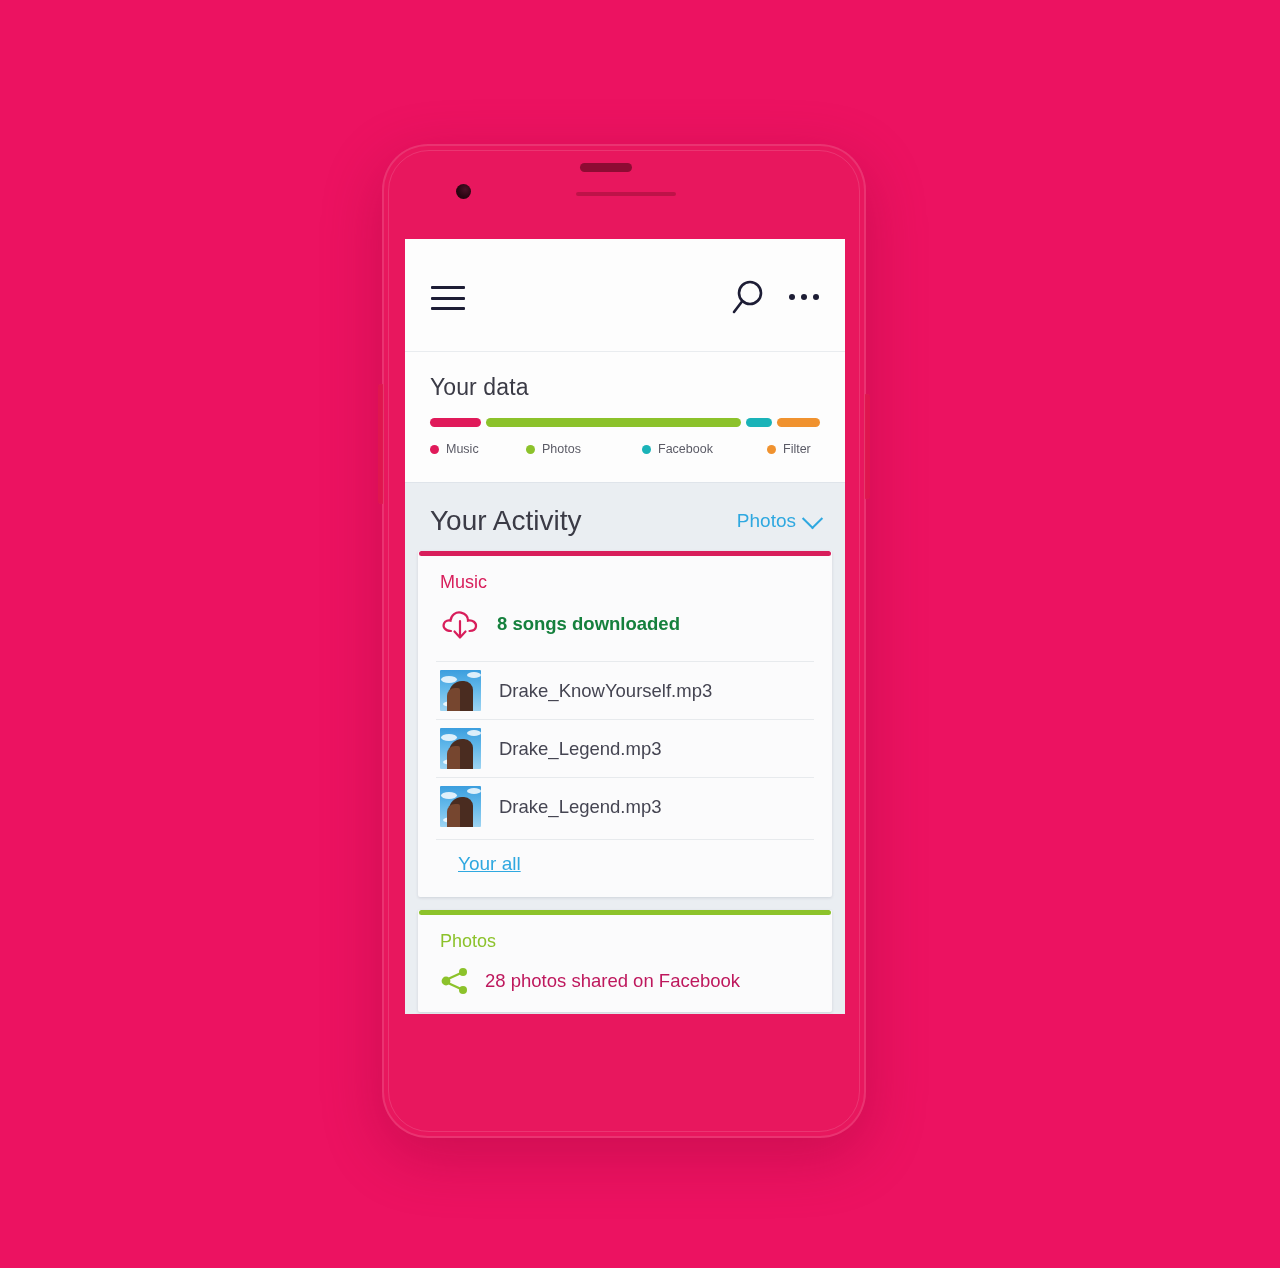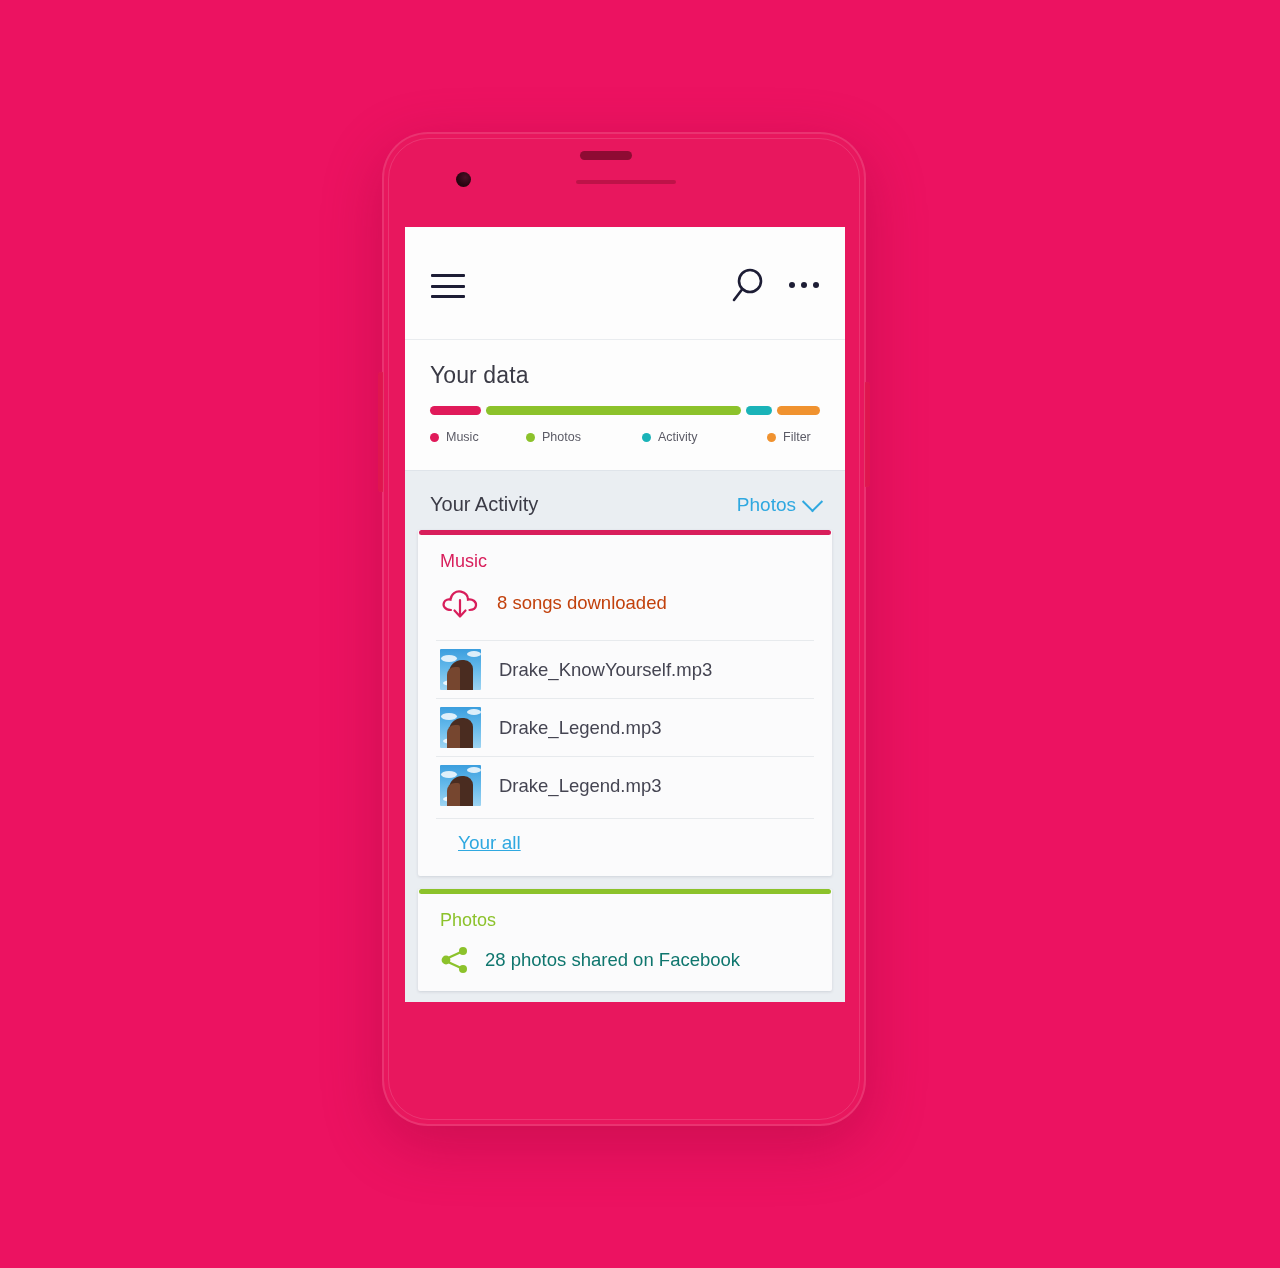--- a/index.html
+++ b/index.html
@@ -12,21 +12,21 @@
     background: #ec1261;
     font-family: "Liberation Sans", sans-serif;
     overflow: hidden;
     position: relative;
   }
 
   
   #phone-frame {
     position: absolute;
     left: 382px;
-    top: 132px;
+    top: 144px;
     width: 484px;
     height: 994px;
     background: #e8175e;
     border-radius: 46px;
     box-shadow: 0 18px 60px rgba(140, 5, 50, 0.33),
                 inset 0 0 0 2px rgba(255, 255, 255, 0.12);
   }
   #phone-frame:before {
     content: "";
     position: absolute;
@@ -190,21 +190,21 @@
     min-height: 300px;
     padding-bottom: 10px;
   }
   #activity-header {
     display: flex;
     align-items: center;
     justify-content: space-between;
     padding: 22px 25px 14px 25px;
   }
   #activity-title {
-    font-size: 20px;
+    font-size: 28px;
     color: #3b3b46;
     text-align: right;
   }
   #filter-control {
     display: flex;
     align-items: center;
     gap: 9px;
     color: #2fa8e0;
     font-size: 19px;
     cursor: pointer;
@@ -237,22 +237,22 @@
   }
   .card-title.music { color: #d81e5b; }
   .card-title.photos { color: #8cc22b; }
   .card-summary {
     display: flex;
     align-items: center;
     gap: 17px;
     padding: 10px 22px 16px 22px;
     font-size: 18.5px;
   }
-  .card-summary.music { color: #c2410c; }
-  .card-summary.photos { color: #0f766e; gap: 15px; }
+  .card-summary.music { color: #15803d; font-weight: bold; }
+  .card-summary.photos { color: #be185d; gap: 15px; }
 
   .track-list { padding: 4px 18px; }
   .track-row {
     display: flex;
     align-items: center;
     gap: 18px;
     padding: 8px 4px;
     border-top: 1px solid #e7eaed;
     cursor: pointer;
   }
@@ -357,21 +357,21 @@
         <div class="legend-item" style="width:96px">
           <span class="dot" style="background:#e01a5a"></span>
           <span>Music</span>
         </div>
         <div class="legend-item" style="width:116px">
           <span class="dot" style="background:#8cc22b"></span>
           <span>Photos</span>
         </div>
         <div class="legend-item" style="width:125px">
           <span class="dot" style="background:#1ab3b8"></span>
-          <span>Activity</span>
+          <span>Facebook</span>
         </div>
         <div class="legend-item">
           <span class="dot" style="background:#f0922f"></span>
           <span>Filter</span>
         </div>
       </div>
     </div>
 
     <div id="activity-section">
 

